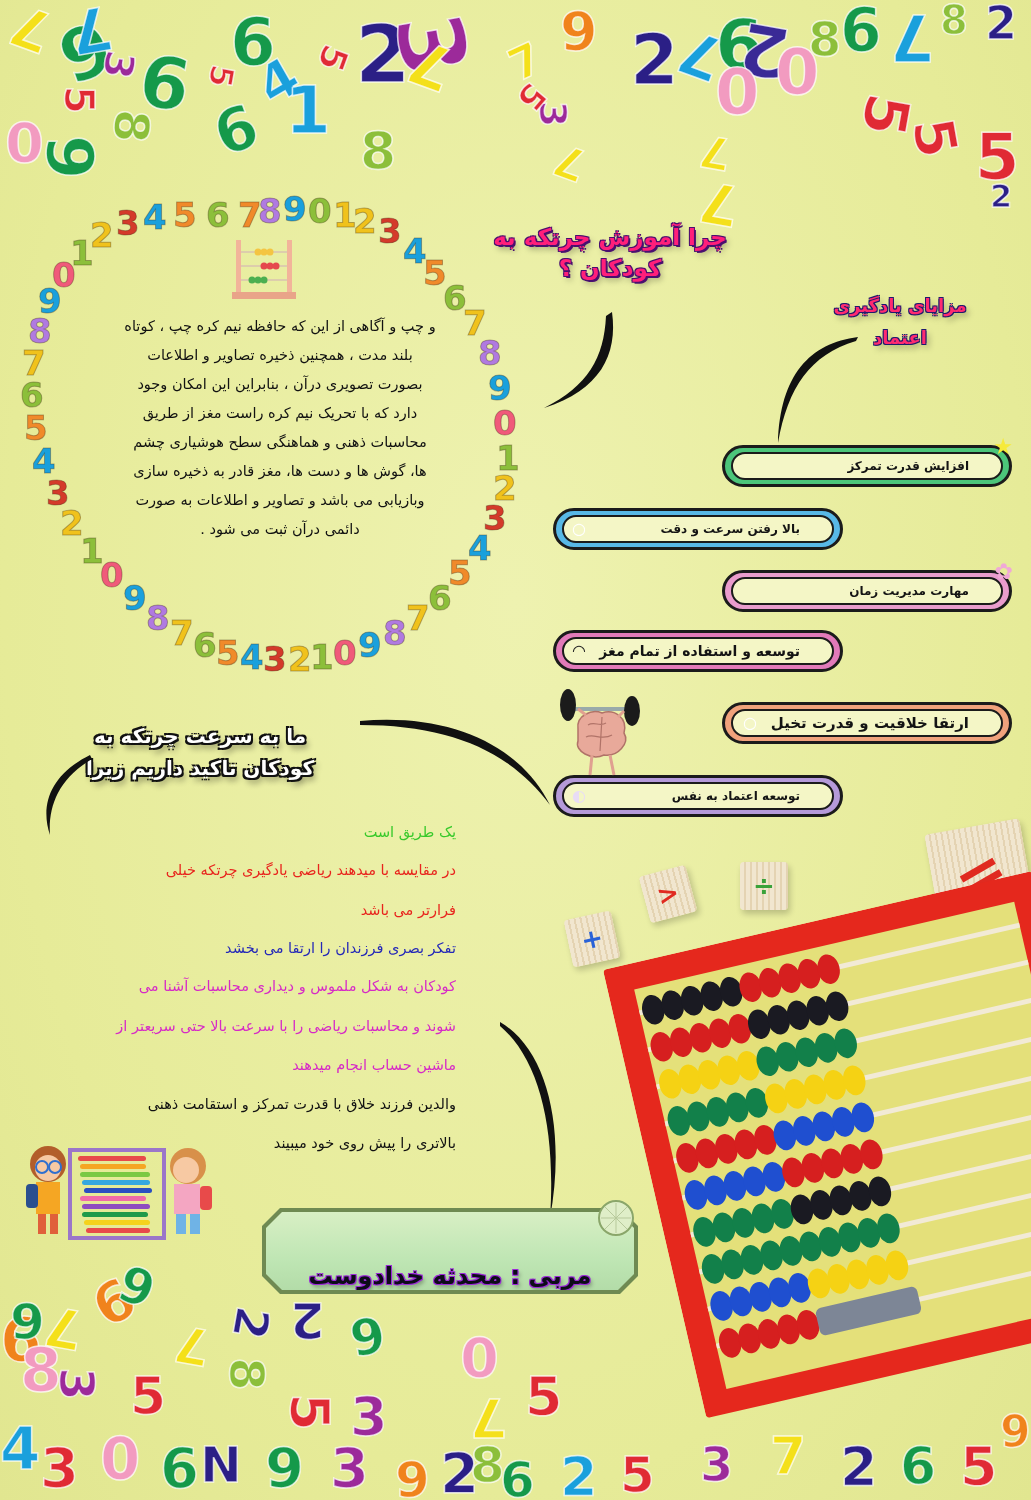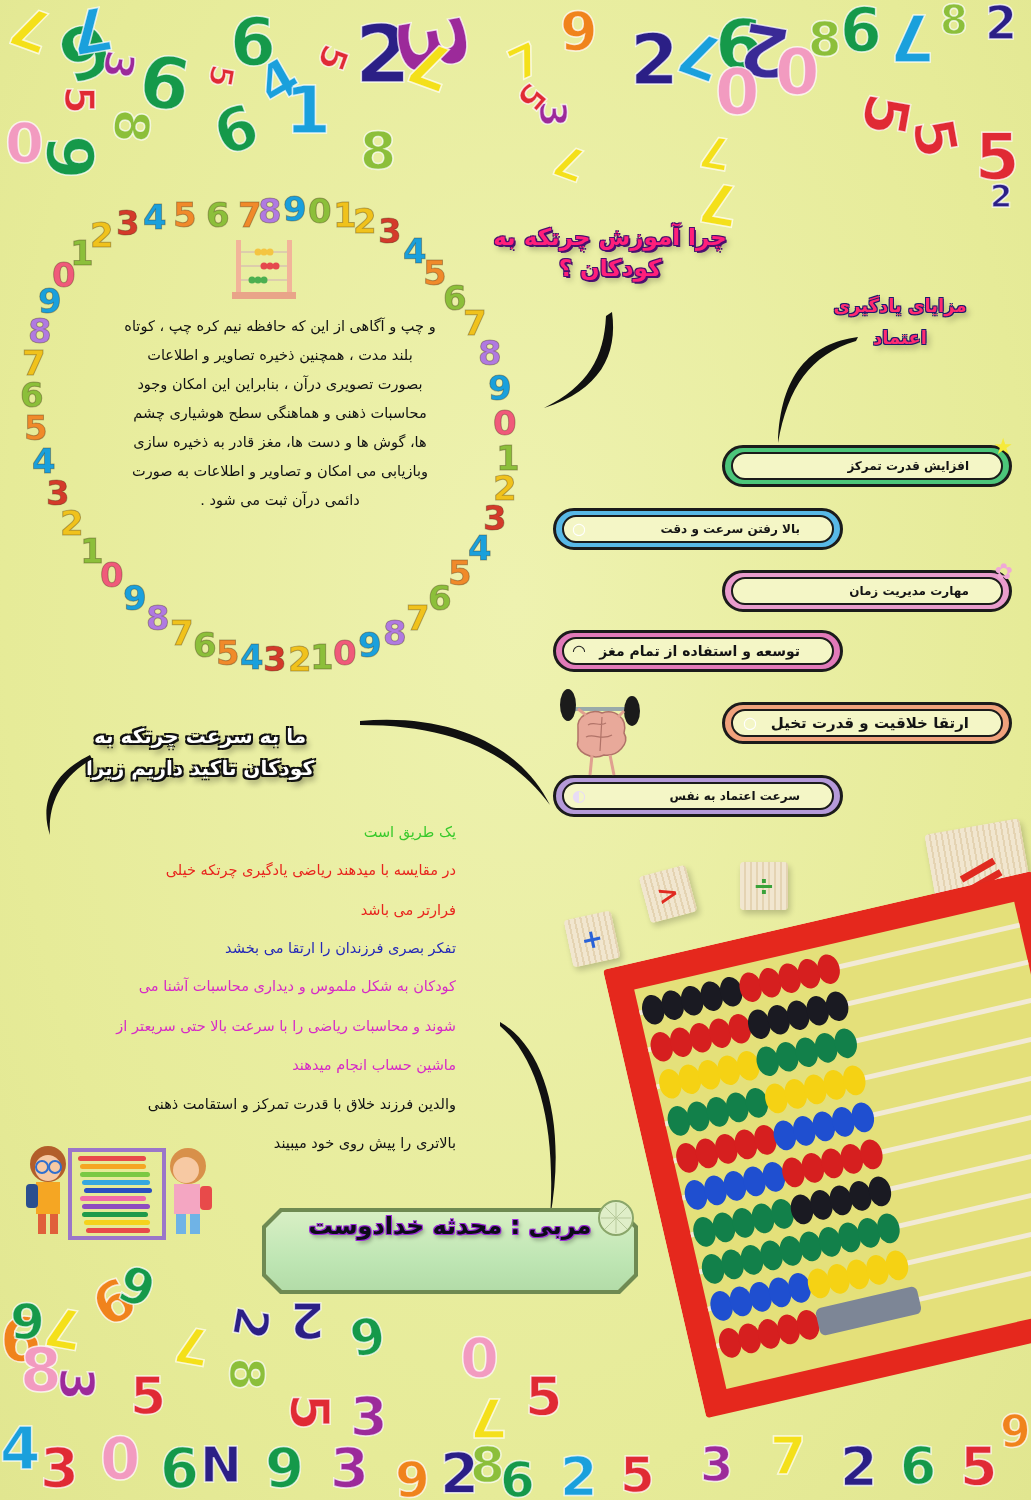--- a/index.html
+++ b/index.html
@@ -76,21 +76,21 @@
   
   .plaque {
     position: absolute; left: 262px; top: 1208px; width: 376px; height: 86px;
     clip-path: polygon(18px 0, 358px 0, 376px 18px, 376px 68px, 358px 86px, 18px 86px, 0 68px, 0 18px);
     background: #6f8a52; padding: 4px;
   }
   .plaque-inner {
     width: 100%; height: 100%;
     clip-path: polygon(16px 0, 352px 0, 368px 16px, 368px 62px, 352px 78px, 16px 78px, 0 62px, 0 16px);
     background: linear-gradient(180deg, #d8efc4, #bfe6b4 60%, #b3dca8);
-    display: flex; align-items: flex-start; justify-content: center;
+    display: flex; align-items: flex-end; justify-content: center;
   }
   .plaque-text {
     font-weight: bold; font-size: 24px; color: #0c0c18; direction: rtl;
     text-shadow: 1px 1px 0 #9b2bd8, -1px -1px 0 #9b2bd8, 1px -1px 0 #9b2bd8, -1px 1px 0 #9b2bd8, 2px 3px 4px rgba(0,0,0,0.35);
   }
 
   
   .block {
     position: absolute; width: 48px; height: 48px; border-radius: 4px;
     background: repeating-linear-gradient(90deg, #f1e6cf 0 4px, #e4d3b2 4px 6px);
@@ -255,23 +255,24 @@
     <circle cx="44" cy="28" r="3.5" fill="#e5484d"></circle>
   <circle cx="20" cy="42" r="3.5" fill="#4caf50"></circle>
     <circle cx="26" cy="42" r="3.5" fill="#4caf50"></circle>
     <circle cx="32" cy="42" r="3.5" fill="#4caf50"></circle>
 </svg>
 
 <div class="circle-text">
   <div>و چپ و آگاهی از این که حافظه نیم کره چپ ، کوتاه</div>
   <div>بلند مدت ، همچنین ذخیره تصاویر و اطلاعات</div>
   <div>بصورت تصویری درآن ، بنابراین این امکان وجود</div>
+  <div>دارد که با تحریک نیم کره راست مغز از طریق</div>
   <div>محاسبات ذهنی و هماهنگی سطح هوشیاری چشم</div>
   <div>ها، گوش ها و دست ها، مغز قادر به ذخیره سازی</div>
-  <div>وبازیابی می امکان و تصاویر و اطلاعات به صورت</div>
+  <div>وبازیابی می باشد و تصاویر و اطلاعات به صورت</div>
   <div>دائمی درآن ثبت می شود .</div>
 </div>
 
 <div class="heading h-why">چرا آموزش چرتکه به کودکان ؟</div>
 
 <div class="heading h-benefits">
   <div>مزایای یادگیری</div>
   <div>اعتماد</div>
 </div>
 
@@ -309,21 +310,21 @@
 </div>
 <div class="pill" style="left:553px;top:630px;width:290px;background:#e27ab9">
   <span class="pill-label" style="font-size:14px">توسعه و استفاده از تمام مغز</span>
   <span class="pill-deco" style="left:16px;top:10px;color:#222">◠</span>
 </div>
 <div class="pill" style="left:722px;top:702px;width:290px;background:#f0a27c">
   <span class="pill-label" style="font-size:15px">ارتقا خلاقیت و قدرت تخیل</span>
   <span class="pill-deco" style="left:18px;top:10px;color:#fff">○</span>
 </div>
 <div class="pill" style="left:553px;top:775px;width:290px;background:#b59ad9">
-  <span class="pill-label">سرعت اعتماد به نفس</span>
+  <span class="pill-label">توسعه اعتماد به نفس</span>
   <span class="pill-deco" style="left:16px;top:10px;color:#e8dcf6">◐</span>
 </div>
 
 <svg class="abs" style="left:556px;top:685px" width="90" height="95" viewBox="0 0 90 95">
   <rect x="10" y="22" width="70" height="4" fill="#9aa"></rect>
   <ellipse cx="12" cy="20" rx="8" ry="16" fill="#1b1b1b"></ellipse>
   <ellipse cx="76" cy="26" rx="8" ry="15" fill="#1b1b1b"></ellipse>
   <path d="M22 44 C20 30 36 24 46 28 C58 24 72 32 68 48 C74 58 62 72 48 70 C36 76 18 66 22 56 Z" fill="#e8a99a" stroke="#b07368" stroke-width="1.5"></path>
   <path d="M32 40 C38 36 44 42 50 38 M30 52 C38 48 46 56 56 50 M46 32 L44 66" stroke="#b07368" stroke-width="1.2" fill="none"></path>
   <line x1="30" y1="30" x2="22" y2="24" stroke="#e0a090" stroke-width="3"></line>

